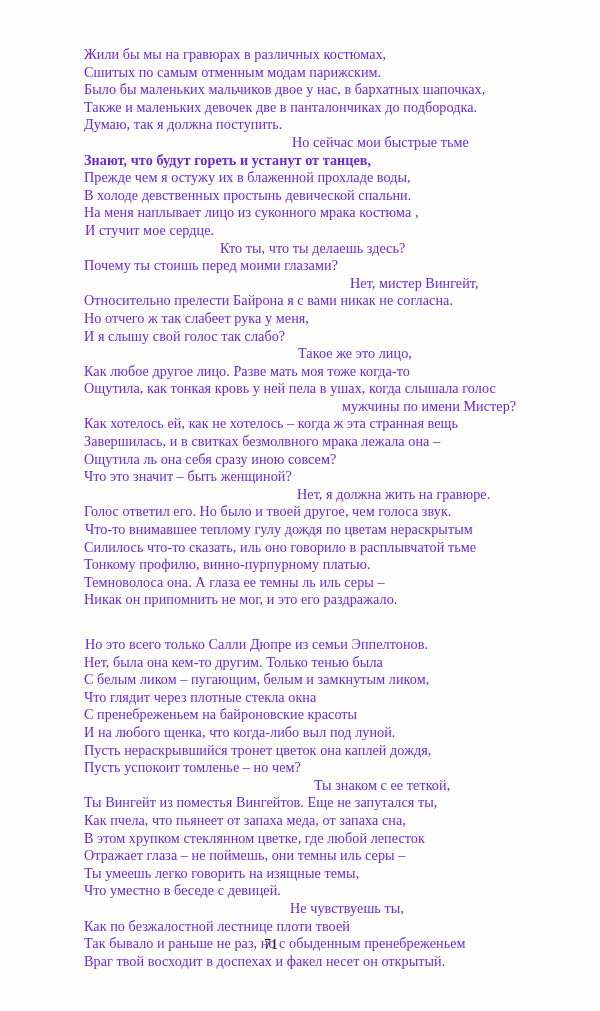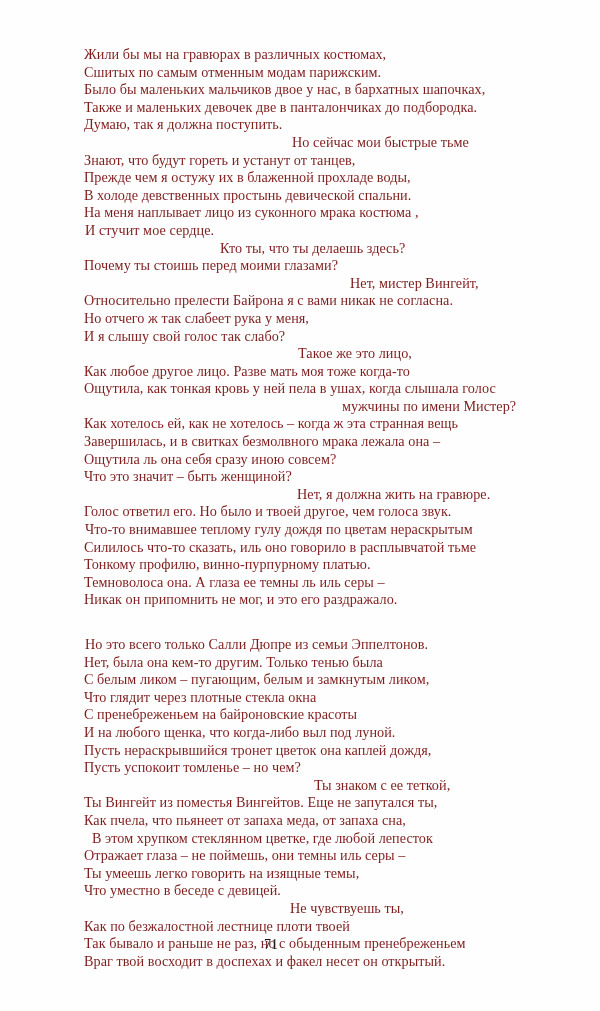--- a/index.html
+++ b/index.html
@@ -5,21 +5,21 @@
   html, body { margin: 0; padding: 0; background: #ffffff; }
   body { width: 600px; height: 1011px; position: relative; overflow: hidden; }
   .page { position: absolute; left: 0; top: 0; width: 600px; height: 1011px; background: #fefefe; }
   .poem { position: absolute; left: 84px; top: 46px; width: 460px; }
   .line {
     position: relative;
     height: 17.6px;
     line-height: 17.6px;
     font-family: "Liberation Serif", "DejaVu Serif", serif;
     font-size: 14.2px;
-    color: #7f1d1d;
+    color: #6d28d9;
     white-space: nowrap;
     letter-spacing: 0.05px;
   }
   .page-number {
     position: absolute;
     left: 264px; top: 937px;
     font-family: "Liberation Serif", "DejaVu Serif", serif;
     font-size: 14px;
     color: #111111;
   }
@@ -28,21 +28,21 @@
 <body>
 
 <div class="page">
   <div class="poem" id="poem">
       <div class="line" style="padding-left: 0px;">Жили бы  мы на гравюрах в различных костюмах,</div>
       <div class="line" style="padding-left: 0px;">Сшитых по самым отменным модам парижским.</div>
       <div class="line" style="padding-left: 0px;">Было бы маленьких мальчиков двое у нас, в бархатных шапочках,</div>
       <div class="line" style="padding-left: 0px;">Также и маленьких девочек две в панталончиках до подбородка.</div>
       <div class="line" style="padding-left: 0px;">Думаю, так я должна поступить.</div>
       <div class="line" style="padding-left: 208px;">Но сейчас мои быстрые тьме</div>
-      <div class="line" style="padding-left: 0px;">Знают, что будут гореть и устанут от танцев,</div>
+      <div class="line" style="padding-left: 0px; font-weight: bold;">Знают, что будут гореть и устанут от танцев,</div>
       <div class="line" style="padding-left: 0px;">Прежде чем я остужу их в блаженной прохладе воды,</div>
       <div class="line" style="padding-left: 0px;">В холоде девственных простынь девической спальни.</div>
       <div class="line" style="padding-left: 0px;">На меня наплывает лицо из суконного мрака костюма ,</div>
       <div class="line" style="padding-left: 1px;">И стучит мое сердце.</div>
       <div class="line" style="padding-left: 136px;">Кто ты, что ты делаешь здесь?</div>
       <div class="line" style="padding-left: 0px;">Почему ты стоишь перед моими глазами?</div>
       <div class="line" style="padding-left: 266px;">Нет, мистер Вингейт,</div>
       <div class="line" style="padding-left: 0px;">Относительно прелести Байрона я с вами никак не согласна.</div>
       <div class="line" style="padding-left: 0px;">Но отчего ж так слабеет рука у меня,</div>
       <div class="line" style="padding-left: 0px;">И я слышу свой голос так слабо?</div>
@@ -65,21 +65,21 @@
       <div class="line" style="padding-left: 0px;">Нет, была она кем-то другим.  Только тенью была</div>
       <div class="line" style="padding-left: 0px;">С белым ликом – пугающим, белым и замкнутым ликом,</div>
       <div class="line" style="padding-left: 0px;">Что глядит через плотные стекла окна</div>
       <div class="line" style="padding-left: 0px;">С пренебреженьем на байроновские красоты</div>
       <div class="line" style="padding-left: 0px;">И на любого щенка, что когда-либо выл под луной.</div>
       <div class="line" style="padding-left: 0px;">Пусть нераскрывшийся тронет цветок она каплей дождя,</div>
       <div class="line" style="padding-left: 0px;">Пусть успокоит томленье – но чем?</div>
       <div class="line" style="padding-left: 230px;">Ты знаком с ее теткой,</div>
       <div class="line" style="padding-left: 0px;">Ты Вингейт из поместья Вингейтов.  Еще не запутался ты,</div>
       <div class="line" style="padding-left: 0px;">Как пчела, что пьянеет от запаха меда, от запаха сна,</div>
-      <div class="line" style="padding-left: 0px; margin-left: 8px;">В этом хрупком стеклянном цветке, где любой лепесток</div>
+      <div class="line" style="padding-left: 0px;">В этом хрупком стеклянном цветке, где любой лепесток</div>
       <div class="line" style="padding-left: 0px;">Отражает глаза – не поймешь, они темны  иль серы –</div>
       <div class="line" style="padding-left: 0px;">Ты умеешь легко говорить на изящные темы,</div>
       <div class="line" style="padding-left: 0px;">Что уместно в беседе с девицей.</div>
       <div class="line" style="padding-left: 206px;">Не чувствуешь ты,</div>
       <div class="line" style="padding-left: 0px;">Как по безжалостной лестнице плоти твоей</div>
       <div class="line" style="padding-left: 0px;">Так бывало и раньше не раз, но с обыденным пренебреженьем</div>
       <div class="line" style="padding-left: 0px;">Враг твой восходит в доспехах и факел несет он открытый.</div>
     </div>
   <div class="page-number">71</div>
 </div>

